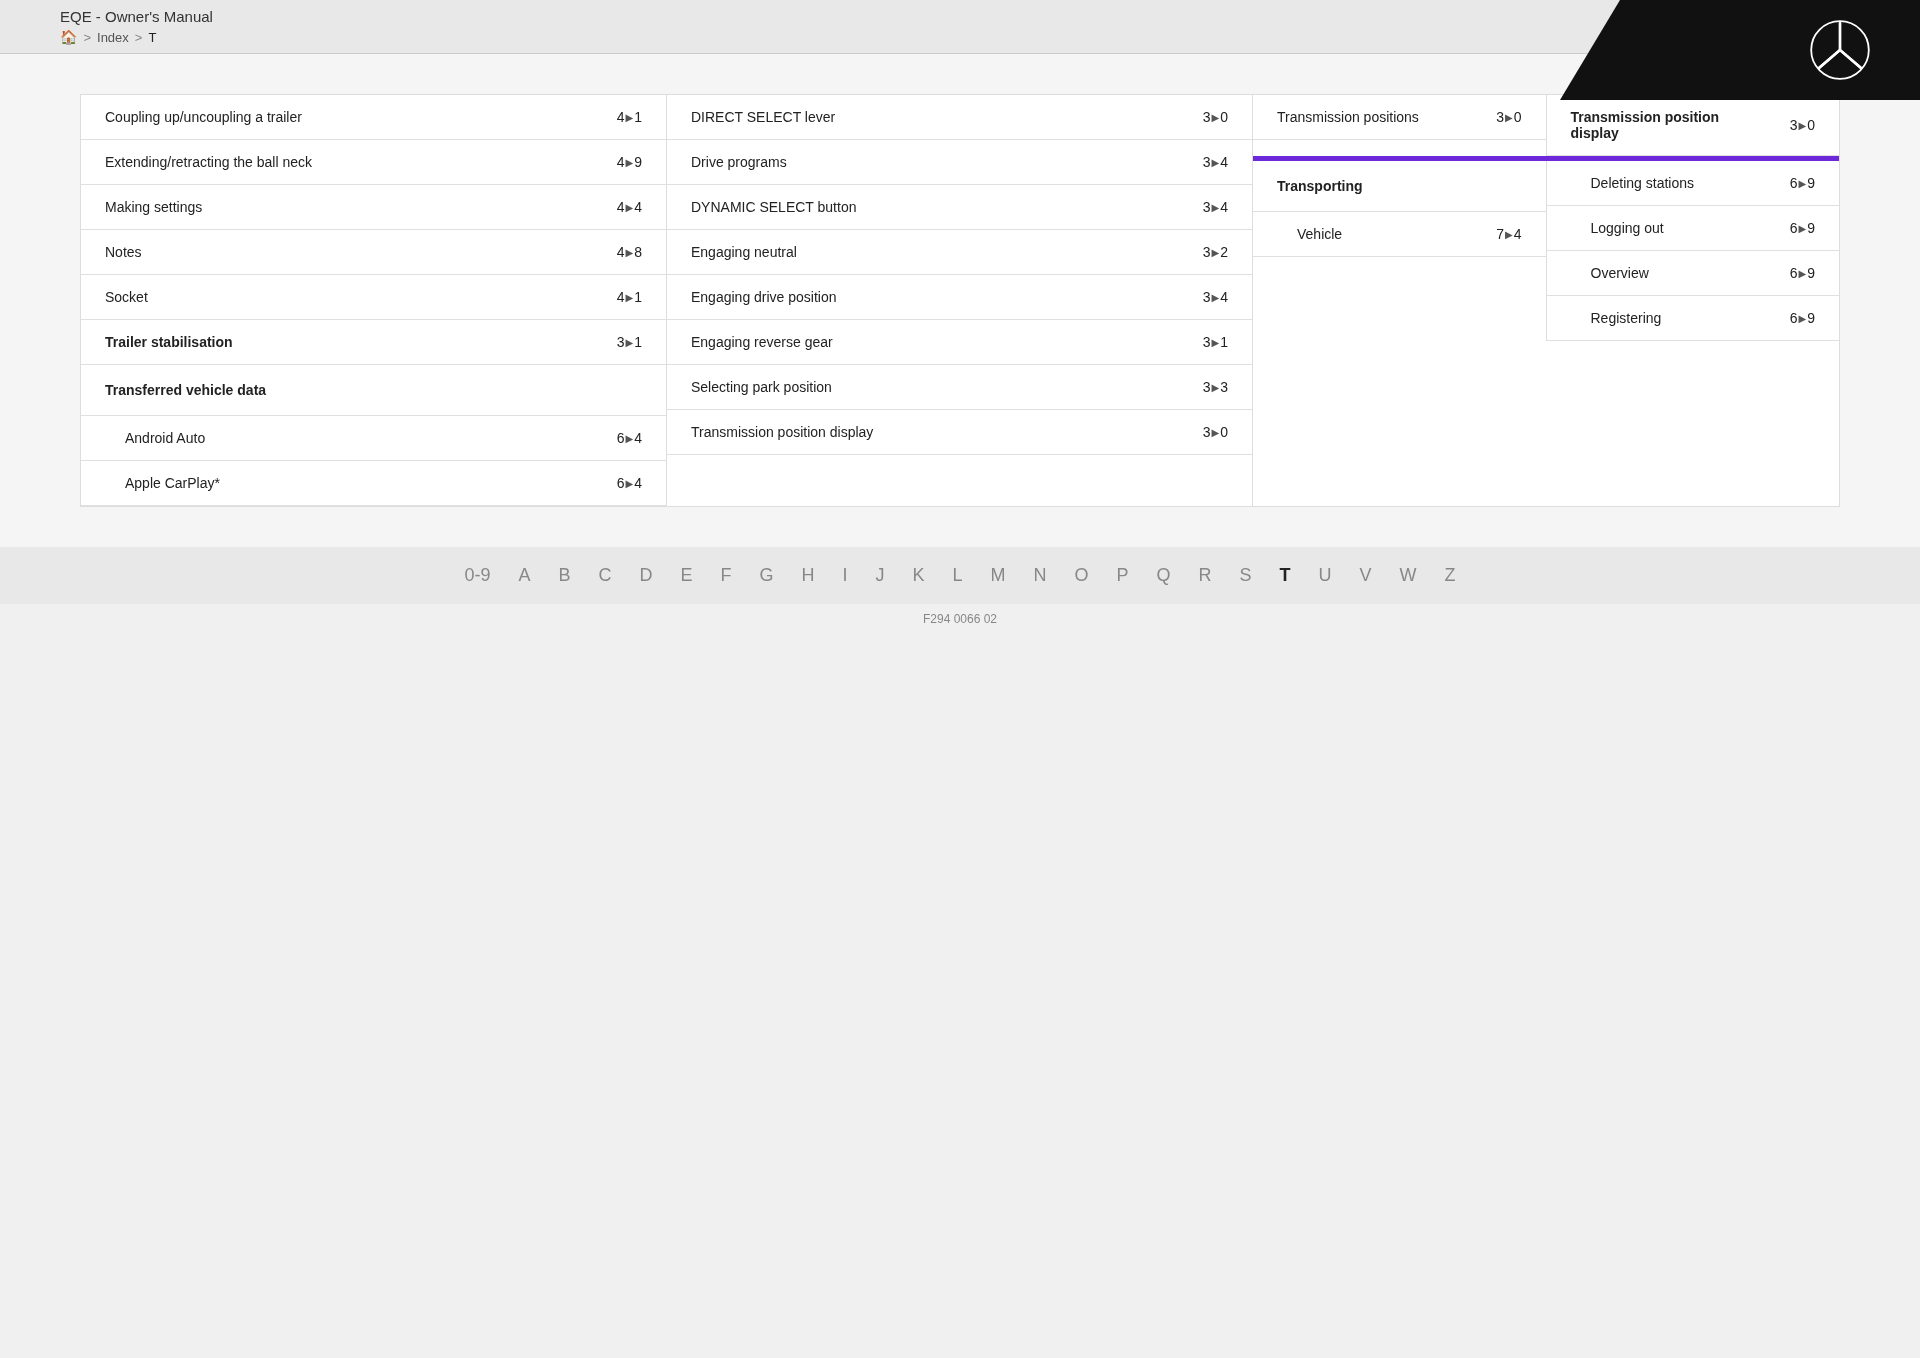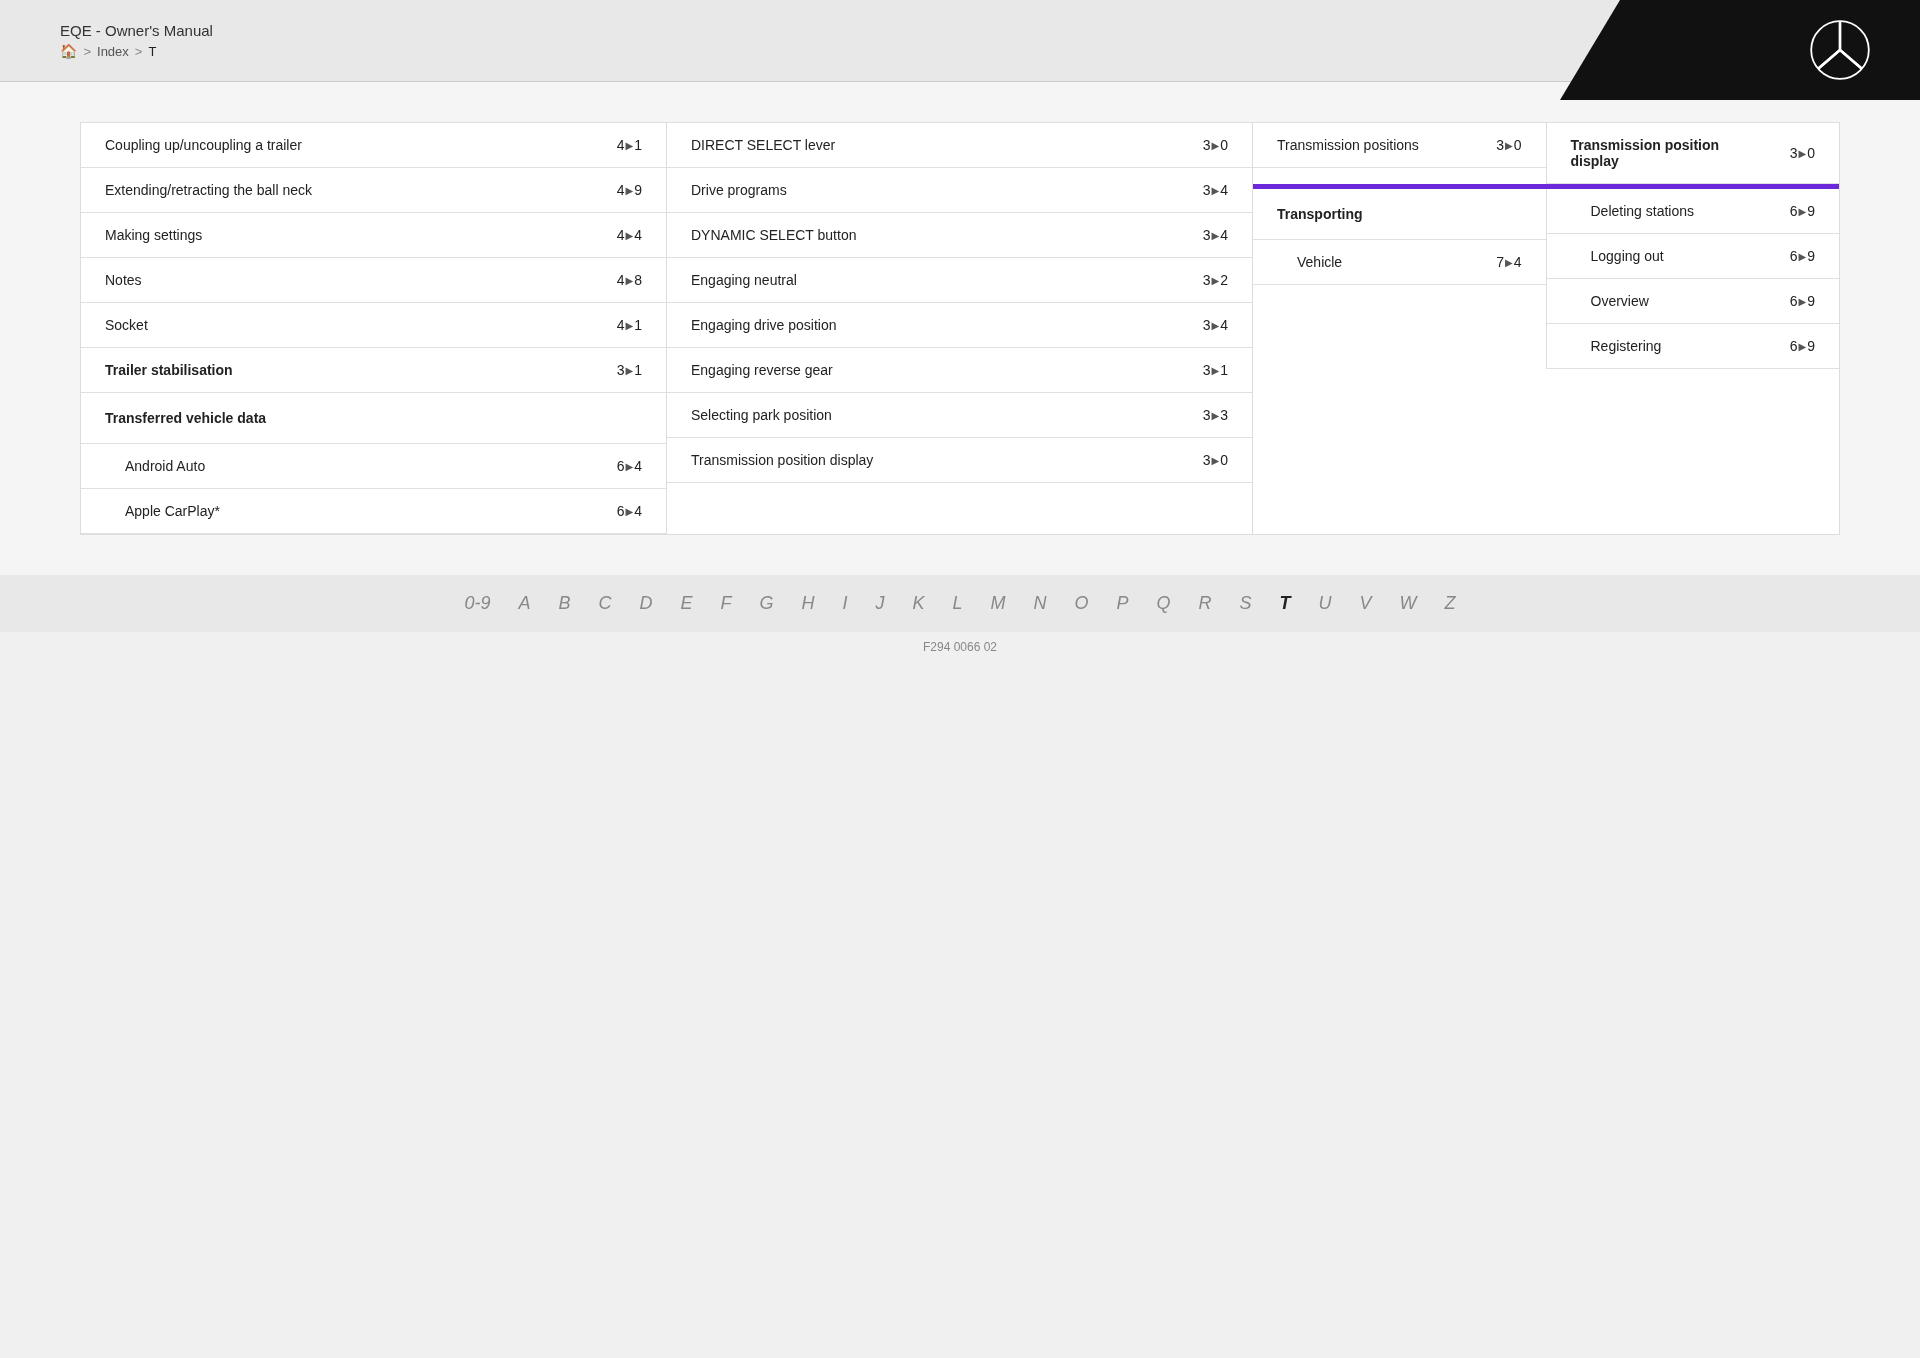--- a/index.html
+++ b/index.html
@@ -8,21 +8,21 @@
       background: #f0f0f0;
       width: 1920px;
       min-height: 1358px;
       font-size: 16px;
       color: #222;
     }
 
     
     .header {
       background: #e8e8e8;
-      padding: 22px 60px;
+      padding: 8px 60px;
       display: flex;
       align-items: center;
       justify-content: space-between;
       border-bottom: 1px solid #ccc;
       position: relative;
     }
     .header-left { display: flex; flex-direction: column; gap: 4px; }
     .header-title { font-size: 15px; color: #333; font-weight: normal; }
     .breadcrumb { display: flex; align-items: center; gap: 6px; font-size: 13px; color: #555; }
     .breadcrumb-sep { color: #888; }
@@ -97,21 +97,20 @@
 
     
     .alpha-nav {
       background: #e8e8e8;
       padding: 18px 60px;
       display: flex;
       align-items: center;
       justify-content: center;
       gap: 28px;
       margin-top: 0;
-      font-style: italic;
     }
     .alpha-letter {
       font-size: 18px;
       color: #888;
       cursor: pointer;
       font-weight: normal;
     }
     .alpha-letter.active { color: #222; font-weight: bold; }
 
     .footer-code {

